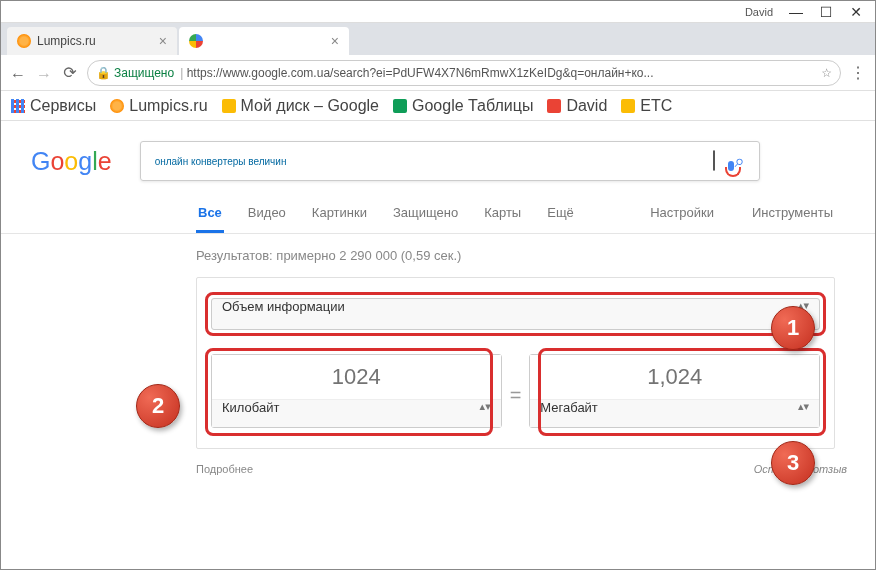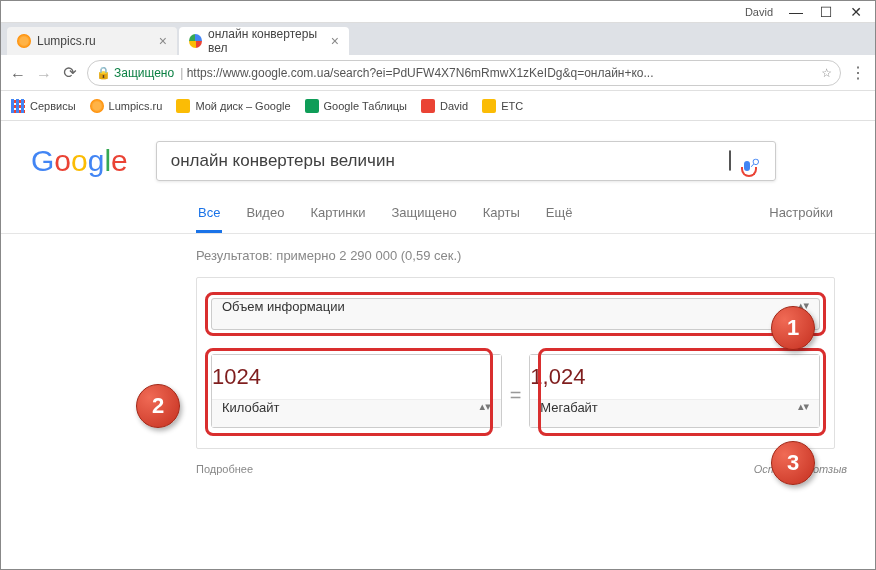--- a/index.html
+++ b/index.html
@@ -11,43 +11,43 @@
 .tab{display:flex;align-items:center;background:#f2f2f2;height:28px;padding:0 10px;font-size:12px;color:#444;border-top-left-radius:4px;border-top-right-radius:4px;margin-right:2px;width:170px;position:relative}
 .tab.active{background:#fff}
 .tab .favicon{width:14px;height:14px;margin-right:6px;display:inline-block}
 .orange{background:radial-gradient(circle,#ffb347 40%,#ff8c00 70%);border-radius:50%}
 .tab .close{margin-left:auto;color:#888;font-size:14px}
 .addr{height:36px;display:flex;align-items:center;padding:0 8px;border-bottom:1px solid #e0e0e0;gap:8px}
 .navicon{width:18px;height:18px;display:flex;align-items:center;justify-content:center;color:#666;font-size:16px}
 .urlbar{flex:1;display:flex;align-items:center;height:26px;border:1px solid #ccc;border-radius:13px;padding:0 8px;font-size:12px;color:#555;overflow:hidden;white-space:nowrap}
 .urlbar .secure{color:#0b8043;font-size:12px;margin-right:6px;display:flex;align-items:center;gap:3px}
 .urlbar .star{margin-left:auto;color:#888}
-.bmbar{height:30px;display:flex;align-items:center;padding:0 10px;gap:14px;border-bottom:1px solid #e0e0e0;font-size:11px;color:#444}
+.bmbar{height:30px;display:flex;align-items:center;padding:0 10px;gap:14px;border-bottom:1px solid #e0e0e0;font-size:16px;color:#444}
 .bm{display:flex;align-items:center;gap:5px}
 .bm .ico{width:14px;height:14px;display:inline-block}
 .apps-ico{display:inline-block;width:14px;height:14px;background:repeating-linear-gradient(90deg,#4285f4 0 3px,transparent 3px 5px),repeating-linear-gradient(0deg,#ea4335 0 3px,transparent 3px 5px)}
 .content{height:calc(570px - 22px - 32px - 36px - 30px);overflow:hidden;position:relative}
 .search-head{display:flex;align-items:center;padding:20px 0 14px 30px}
-.logo{font-size:30px;font-weight:500;margin-right:28px}
+.logo{font-size:25px;font-weight:500;margin-right:28px}
 .logo .b{color:#4285F4}.logo .r{color:#EA4335}.logo .y{color:#FBBC05}.logo .g{color:#34A853}
 .sbox{flex:1;max-width:620px;height:40px;border:1px solid #ccc;border-radius:3px;display:flex;align-items:center;padding:0 14px;box-shadow:0 1px 3px rgba(0,0,0,.1)}
-.sbox input{border:none;outline:none;font-size:17px;flex:1;color:#404040}
+.sbox input{border:none;outline:none;font-size:10px;flex:1;color:#0369a1}
 .sbox .sicon{margin-left:10px;color:#4285F4;font-size:17px}
 .stabs{display:flex;gap:22px;padding-left:195px;border-bottom:1px solid #e5e5e5;font-size:13px;color:#777}
 .stabs span{padding:10px 2px;cursor:pointer}
-.stabs .sel{color:#1a73e8;border-bottom:3px solid #1a73e8;font-weight:400}
+.stabs .sel{color:#1a73e8;border-bottom:3px solid #1a73e8;font-weight:700}
 .stabs .right{margin-left:auto;margin-right:40px;display:flex;gap:34px}
 .results{padding:14px 40px 0 195px;font-size:13px;color:#888}
 .card{margin:14px 40px 0 195px;border:1px solid #e0e0e0;border-radius:2px;padding:20px 14px;position:relative}
 .lgsel{border:1px solid #ccc;border-radius:3px;height:32px;display:flex;align-items:flex-start;padding:0 10px;font-size:13px;color:#333;background:#f8f8f8;position:relative}
 .lgsel .chev{margin-left:auto;color:#777;font-size:11px}
 .hl{border:3px solid #d92e2e;border-radius:8px;position:absolute}
 .row{display:flex;align-items:flex-start;gap:8px;margin-top:24px}
 .col{flex:1;border:1px solid #ccc;border-radius:3px;background:#fff}
-.col input{border:none;outline:none;width:100%;height:44px;font-size:22px;color:#7f1d1d}
+.col input{border:none;outline:none;width:100%;height:44px;text-align:center;font-size:22px;color:#737373}
 .unit{height:28px;display:flex;padding:0 10px;font-size:13px;color:#333;border-top:1px solid #eee;background:#f8f8f8}
 .unit .chev{margin-left:auto;color:#777;font-size:11px}
 .eq{font-size:20px;color:#999;align-self:center;margin-top:8px}
 .footer{display:flex;justify-content:space-between;padding:8px 0 0;font-size:11px;color:#888;margin:6px 28px 0 195px}
 .bubble{position:absolute;width:44px;height:44px;border-radius:50%;background:radial-gradient(circle at 30% 30%,#f06a55,#c53020);color:#fff;font-size:22px;font-weight:bold;display:flex;align-items:center;justify-content:center;box-shadow:2px 3px 5px rgba(0,0,0,.3);border:1px solid #a02515}
 .kb-icon{width:20px;height:13px;border:1px solid #555;border-radius:2px;background:linear-gradient(#777,#777) 2px 2px/3px 3px no-repeat,linear-gradient(#777,#777) 7px 2px/3px 3px no-repeat,linear-gradient(#777,#777) 12px 2px/3px 3px no-repeat,linear-gradient(#777,#777) 4px 7px/10px 3px no-repeat}
 .mic-icon{width:12px;height:18px;position:relative}
 .mic-icon::before{content:'';position:absolute;top:0;left:3px;width:6px;height:10px;background:#4285F4;border-radius:3px}
 .mic-icon::after{content:'';position:absolute;top:6px;left:0;width:12px;height:8px;border:2px solid #EA4335;border-top:none;border-radius:0 0 8px 8px}
 .gico{background:#0F9D58}.dico{background:#FBBC05}.mico{background:#EA4335}.fico{background:#FBBC05}
@@ -64,21 +64,20 @@
 </div>
 
 <div class="tabs">
   <div class="tab">
     <span class="favicon orange"></span>
     <span>Lumpics.ru</span>
     <span class="close">×</span>
   </div>
   <div class="tab active">
     <span class="favicon" style="background:conic-gradient(#4285F4 0 90deg,#EA4335 0 180deg,#FBBC05 0 270deg,#34A853 0);border-radius:50%"></span>
-    <span>онлайн конвертеры вел</span>
     <span class="close">×</span>
   </div>
 </div>
 
 <div class="addr">
   <div class="navicon">←</div>
   <div class="navicon" style="color:#bbb">→</div>
   <div class="navicon">⟳</div>
   <div class="urlbar">
     <span class="secure">
@@ -132,20 +131,21 @@
 
   <div class="stabs">
     <span class="sel">Все</span>
     <span>Видео</span>
     <span>Картинки</span>
     <span>Защищено</span>
     <span>Карты</span>
     <span>Ещё</span>
     <div class="right">
       <span>Настройки</span>
+      <span>Инструменты</span>
     </div>
   </div>
 
   <div class="results">Результатов: примерно 2 290 000 (0,59 сек.)</div>
 
   <div class="card">
     <div class="lgsel">
       <span>Объем информации</span>
       <span class="chev">▴▾</span>
     </div>

